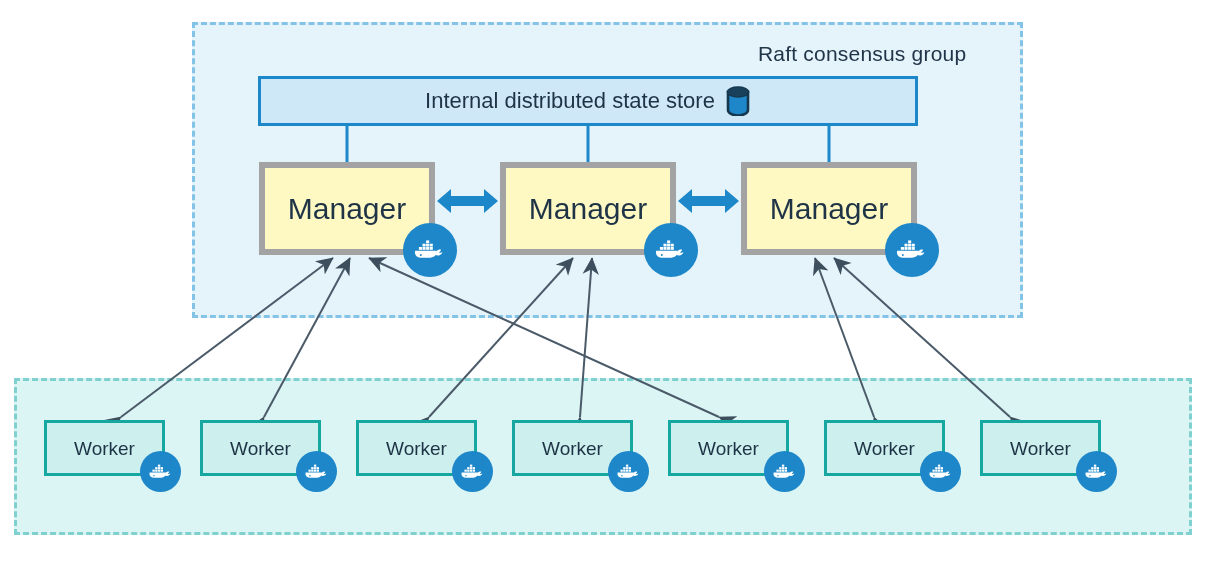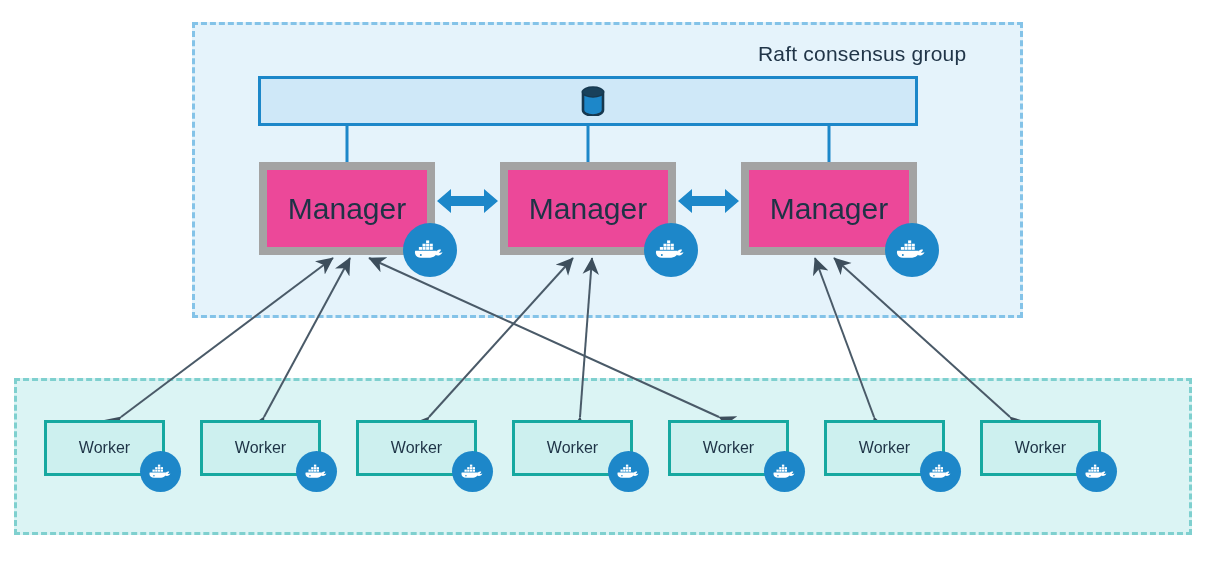--- a/index.html
+++ b/index.html
@@ -72,40 +72,40 @@
     top: 76px;
     width: 660px;
     height: 50px;
     background: #cfe8f8;
     border: 3px solid #1c87c9;
   }
   #state-store .node-label { font-size: 22px; }
 
   
   .manager {
-    background: #ec4899;
-    border: 8px solid #a3a3a3;
+    background: #fef9c3;
+    border: 6px solid #a3a3a3;
     width: 176px;
     height: 93px;
     top: 162px;
   }
   .manager .node-label { font-size: 30px; }
   #manager-0 { left: 259px; }
   #manager-1 { left: 500px; }
   #manager-2 { left: 741px; }
 
   
   .worker {
     background: #cdf0ef;
     border: 3px solid #16a8a0;
     width: 121px;
     height: 56px;
     top: 420px;
   }
-  .worker .node-label { font-size: 16px; }
+  .worker .node-label { font-size: 19px; }
   #worker-0 { left: 44px; }
   #worker-1 { left: 200px; }
   #worker-2 { left: 356px; }
   #worker-3 { left: 512px; }
   #worker-4 { left: 668px; }
   #worker-5 { left: 824px; }
   #worker-6 { left: 980px; }
 
   
   .docker-badge {
@@ -162,20 +162,21 @@
       <line x1="580" y1="417" x2="592" y2="258"></line>
       <line x1="719" y1="417" x2="369" y2="258"></line>
       <line x1="874" y1="417" x2="815" y2="258"></line>
       <line x1="1010" y1="417" x2="834" y2="258"></line>
     </g>
   </svg>
 
   <div id="raft-label" class="group-label">Raft consensus group</div>
 
   <div id="state-store" class="node">
+    <span class="node-label">Internal distributed state store</span>
     <span style="display:inline-block;width:10px"></span>
     <span style="display:flex;align-items:center;">
       <svg width="26" height="30" viewBox="0 0 26 30">
         <path d="M3,6 L3,24 a10,5.5 0 0 0 20,0 L23,6 Z" fill="#1d87c9" stroke="#16384f" stroke-width="2.6"></path>
         <ellipse cx="13" cy="6" rx="10" ry="4.4" fill="#1d87c9" stroke="#16384f" stroke-width="2.6"></ellipse>
         <ellipse cx="13" cy="6" rx="10" ry="4.4" fill="#19415b"></ellipse>
       </svg>
     </span>
   </div>
 

